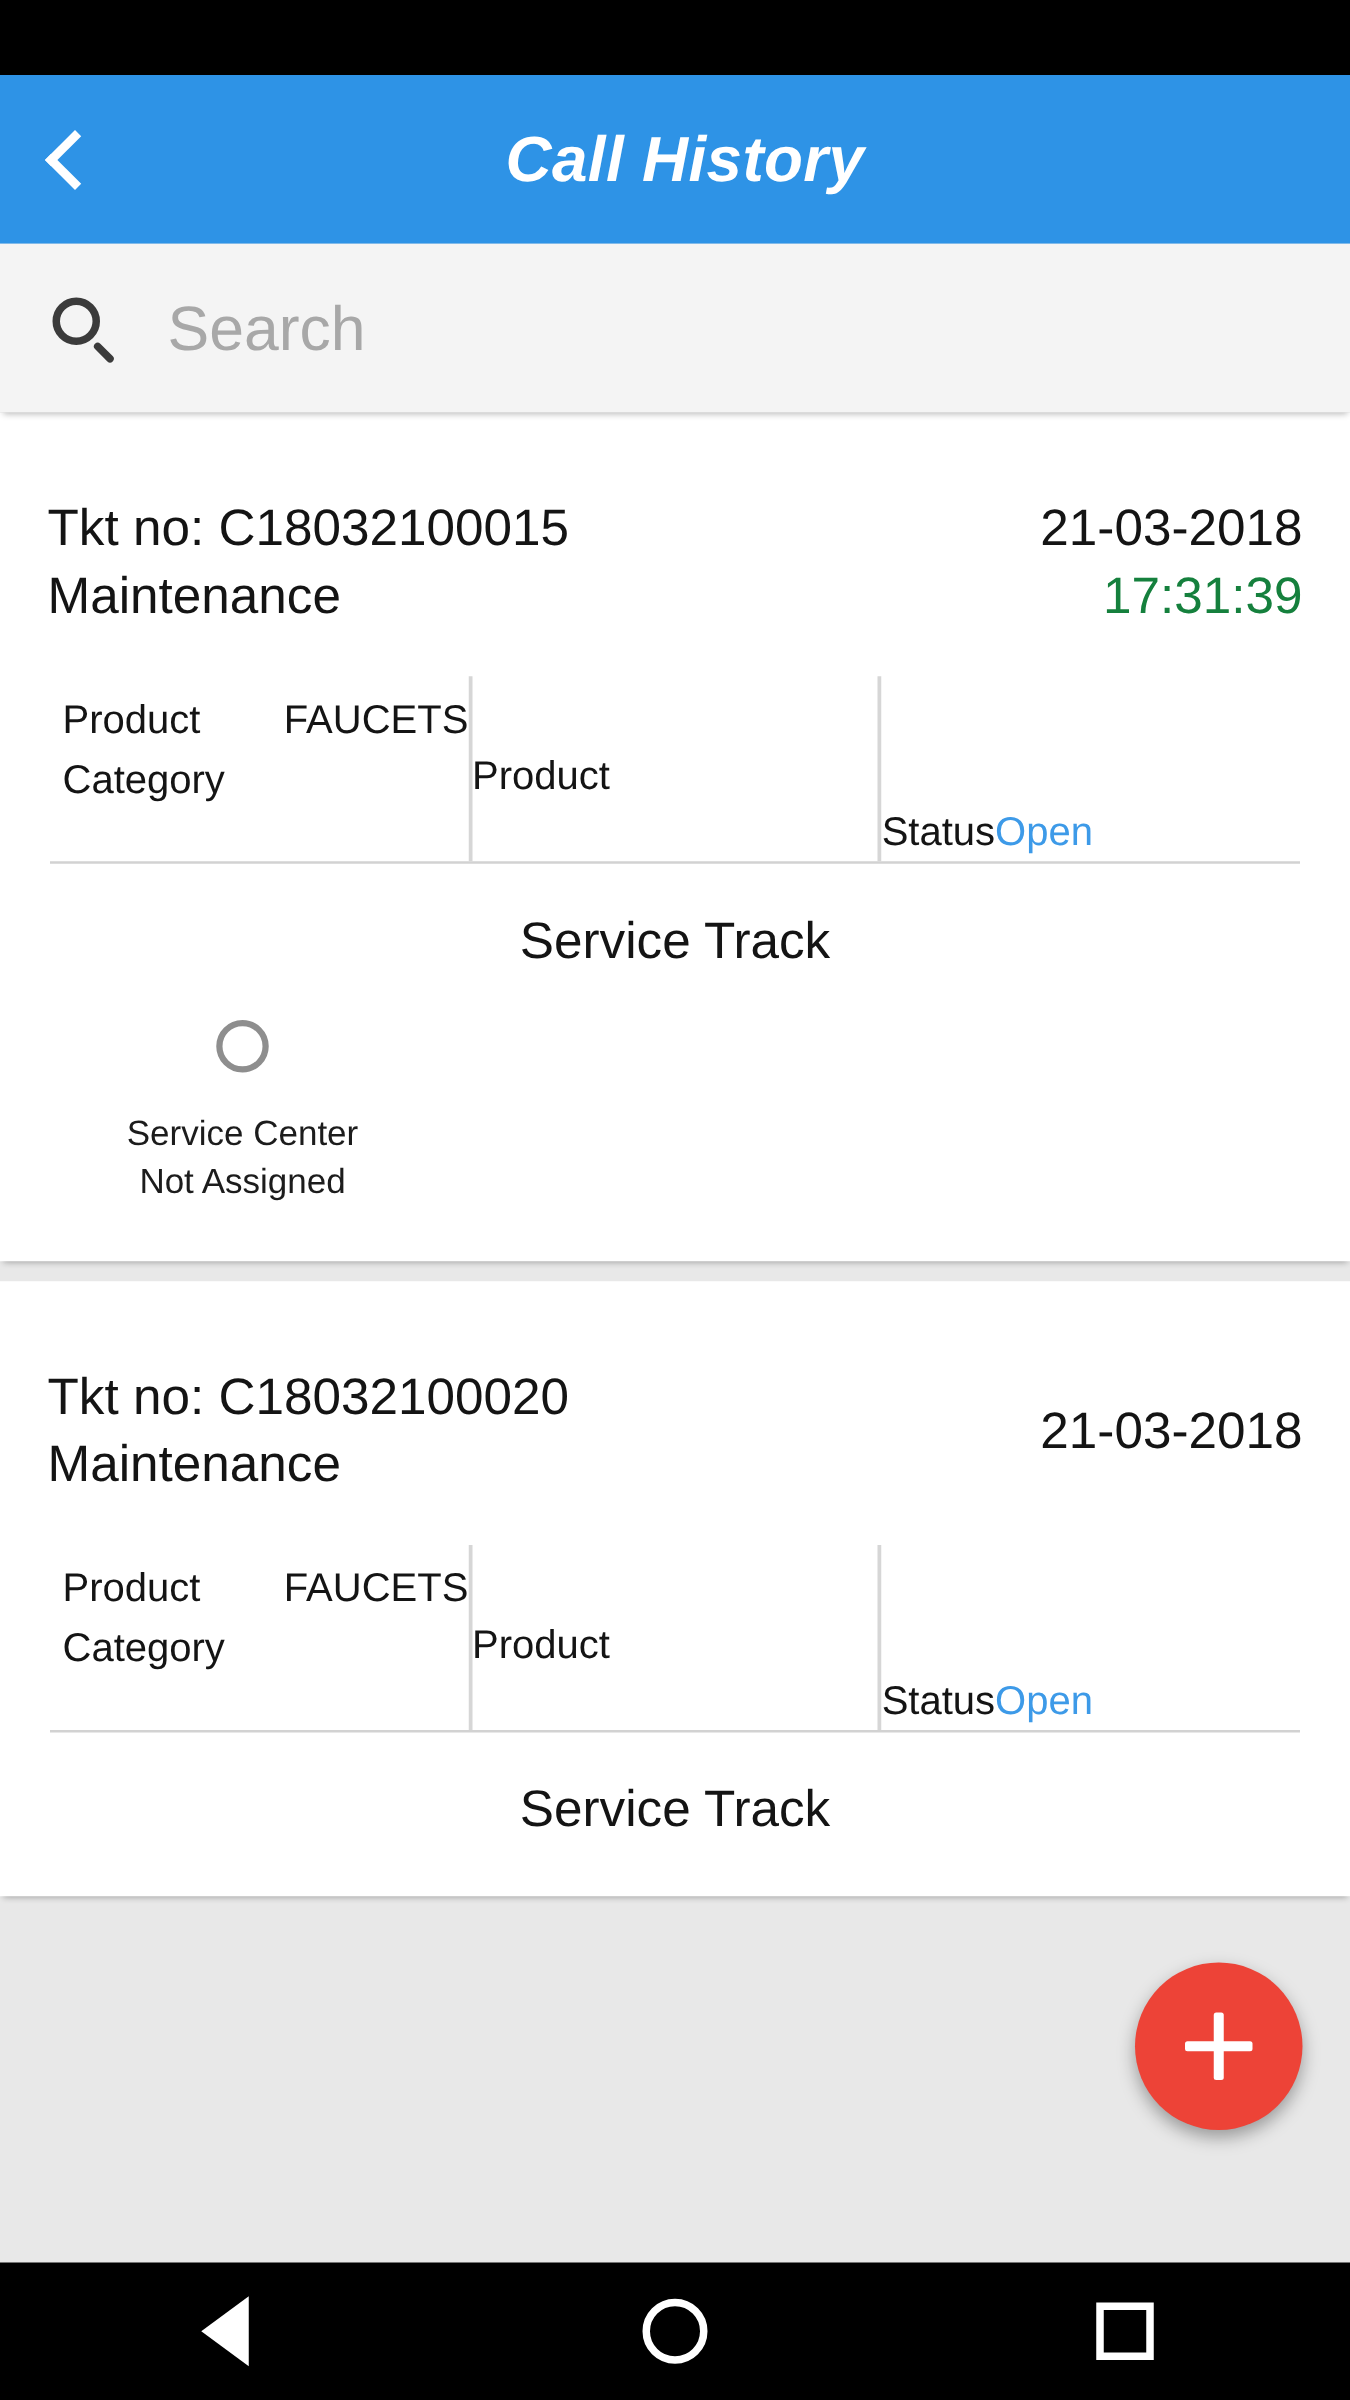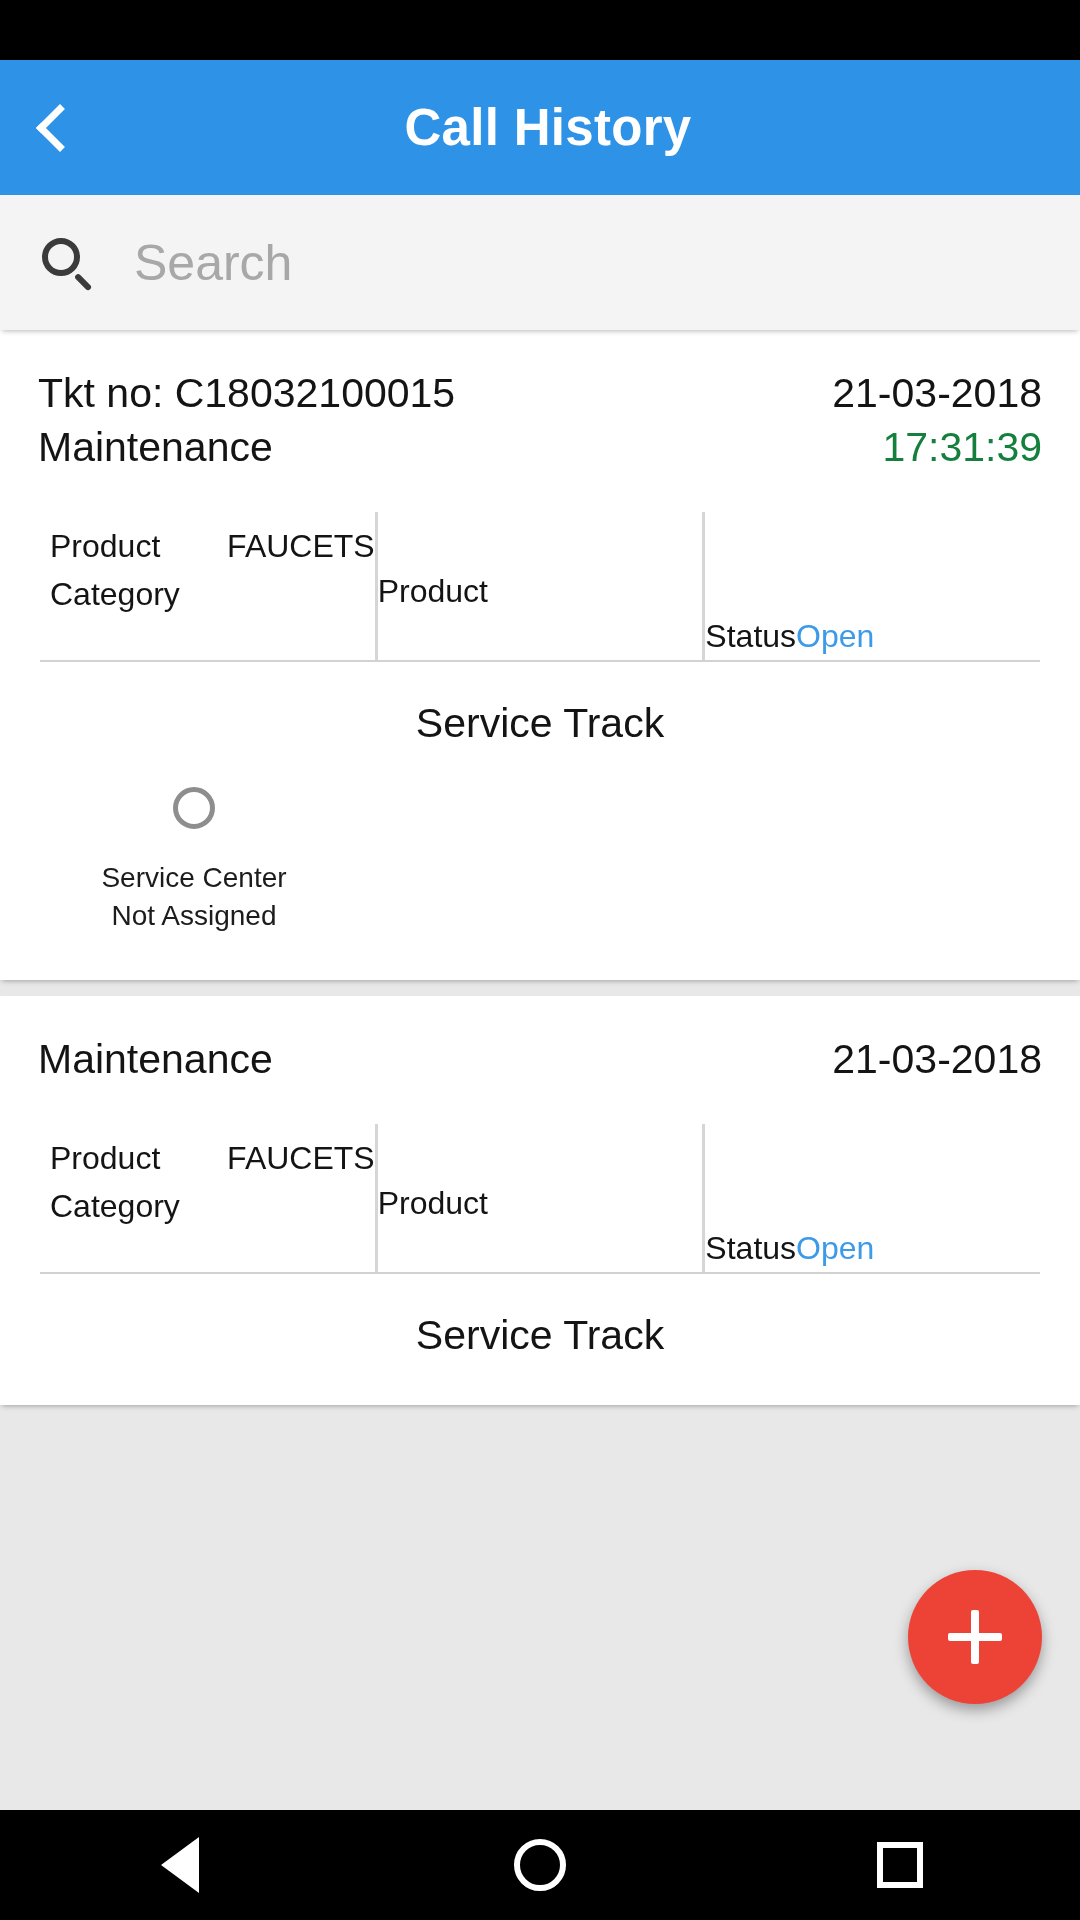--- a/index.html
+++ b/index.html
@@ -25,21 +25,21 @@
     flex:0 0 auto;
   }
   .chev {
     width:34px; height:34px;
     border-left:7px solid #fff; border-bottom:7px solid #fff;
     transform:rotate(45deg);
   }
   .appbar-title {
     position:absolute; left:16px; right:0; text-align:center;
     color:#fff; font-size:51px; font-weight:bold;
-    letter-spacing:0.3px; pointer-events:none;
+    letter-spacing:0.3px; pointer-events:none;font-style:italic;
   }
 
   
   .searchbar {
     height:135px; background:#f4f4f4; width:100%;
     display:flex; align-items:center; padding-left:38px;
     box-shadow:0 3px 5px -2px rgba(0,0,0,0.28);
     position:relative; z-index:5;
   }
   .search-icon { width:58px; height:58px; flex:0 0 auto; position:relative; }
@@ -65,21 +65,21 @@
     background:#e8e8e8; overflow:hidden;
   }
 
   .card {
     background:#fff; width:100%;
     padding:36px 38px 0 38px;
     box-shadow:0 3px 5px -2px rgba(0,0,0,0.30);
     margin-bottom:16px;
   }
 
-  .card-head { display:flex; justify-content:space-between; align-items:center; }
+  .card-head { display:flex; justify-content:space-between; align-items:center;margin-top:29px; }
   .card-head-left { display:flex; flex-direction:column; }
   .card-head-right { display:flex; flex-direction:column; align-items:flex-end; }
   .tkt-no   { font-size:41px; color:#141414; line-height:1.32; }
   .tkt-type { font-size:41px; color:#141414; line-height:1.32; }
   .tkt-date { font-size:41px; color:#141414; line-height:1.32; }
   .tkt-time { font-size:41px; color:#15803d; line-height:1.32; }
 
   .info-row {
     display:flex; margin-top:38px; height:148px;
   }
@@ -197,20 +197,21 @@
         <span>Not Assigned</span>
       </span>
     </div>
 
     <div class="card-pad-bottom"></div>
   </div>
 
   <div class="card">
     <div class="card-head">
       <div class="card-head-left">
+        <span class="tkt-no">Tkt no: C18032100020</span>
         <span class="tkt-type">Maintenance</span>
       </div>
       <div class="card-head-right">
         <span class="tkt-date">21-03-2018</span>
       </div>
     </div>
 
     <div class="info-row">
       <div class="info-col left">
         <span class="info-label">Product Category</span>

